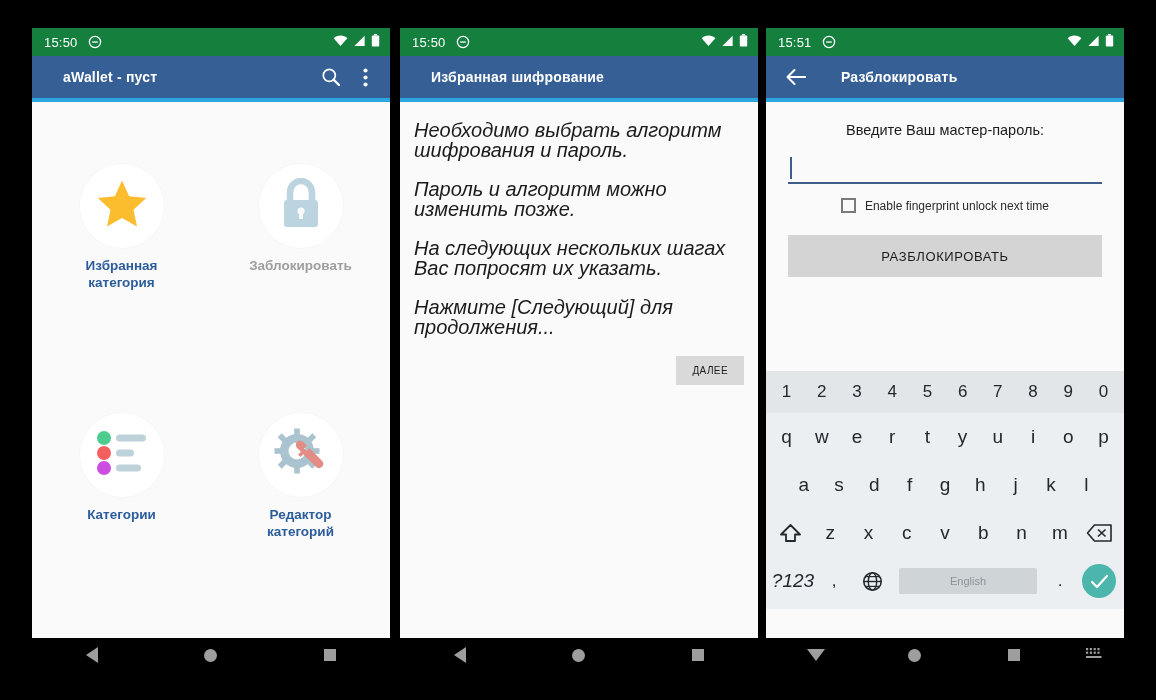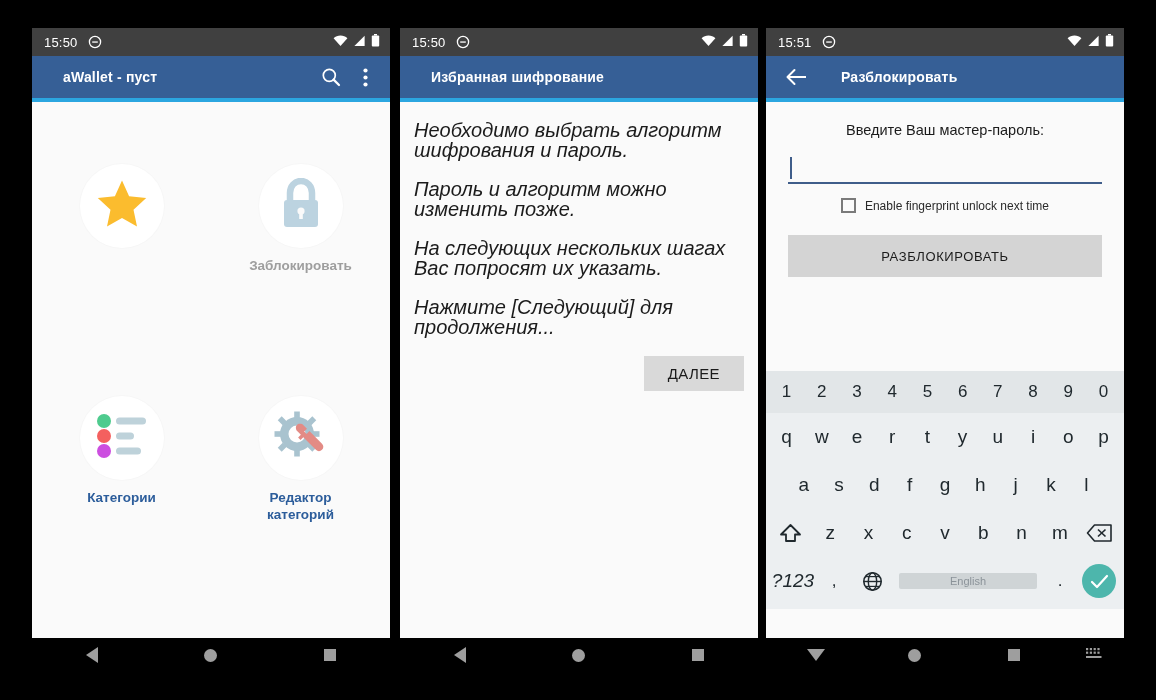--- a/index.html
+++ b/index.html
@@ -24,21 +24,21 @@
     background: #fafafa;
     overflow: hidden;
   }
   #phone1 { left: 32px; }
   #phone2 { left: 400px; }
   #phone3 { left: 766px; }
 
   
   .statusbar {
     height: 28px;
-    background: #404040;
+    background: #15803d;
     color: #ffffff;
     display: flex;
     align-items: center;
     padding: 0 10px 0 12px;
     font-size: 13px;
   }
   .sb-time { font-size: 13px; letter-spacing: .2px; }
   .sb-dnd { margin-left: 10px; display: flex; align-items: center; }
   .sb-right { margin-left: auto; display: flex; align-items: center; gap: 5px; }
 
@@ -114,23 +114,23 @@
     line-height: 20px;
     color: #1b1b1b;
     margin-bottom: 19px;
     font-style: italic;
   }
   .wz-btnrow { display: flex; justify-content: flex-end; margin-top: 4px; }
   .wz-btn {
     background: #d9d9d9;
     color: #1b1b1b;
     border: none;
-    font-size: 15px;
+    font-size: 10px;
     letter-spacing: .4px;
-    padding: 9px 24px;
+    padding: 9px 16px;
     font-family: "Liberation Sans", sans-serif;
   }
 
   
   .unlock-body {
     height: 269px;
     background: #fafafa;
     padding: 20px 22px 0 22px;
     text-align: center;
   }
@@ -201,21 +201,21 @@
     justify-content: center;
     height: 100%;
   }
   .kb-key.num { font-size: 17px; }
   .kb-key.small { font-size: 19px; flex: 0 0 48px; font-style: italic; }
   .kb-key.punct { flex: 0 0 34px; font-size: 17px; }
   .kb-key.icon { flex: 0 0 42px; }
   .kb-space {
     flex: 1 1 auto;
     margin: 0 6px;
-    height: 16px;
+    height: 26px;
     background: #cfd4d6;
     border-radius: 2px;
     display: flex; align-items: center; justify-content: center;
     font-size: 11px;
     color: #8b9399;
   }
   .kb-enter {
     flex: 0 0 44px;
     display: flex; align-items: center; justify-content: center;
   }
@@ -323,20 +323,21 @@
       <div class="tile-grid">
 
         <div class="tile">
           <div class="tile-circle">
             <span>
               <svg width="52" height="50" viewBox="0 0 52 50">
                 <path d="M26 1.5 L33.1 17.2 L50.2 19.1 L37.5 30.7 L41.0 47.6 L26 39.1 L11.0 47.6 L14.5 30.7 L1.8 19.1 L18.9 17.2 Z" fill="#fbbc2e"></path>
               </svg>
             </span>
           </div>
+          <div class="tile-label">Избранная категория</div>
         </div>
 
         <div class="tile">
           <div class="tile-circle">
             <span>
               <svg width="44" height="52" viewBox="0 0 44 52">
                 <path d="M11 24 L11 15 C11 8 15.8 3 22 3 C28.2 3 33 8 33 15 L33 24" fill="none" stroke="#bcd3e0" stroke-width="6.5"></path>
                 <rect x="5" y="22" width="34" height="27" rx="3" fill="#bcd3e0"></rect>
                 <circle cx="22" cy="33" r="3.6" fill="#fafafa"></circle>
                 <rect x="20.2" y="33" width="3.6" height="8" fill="#fafafa"></rect>

